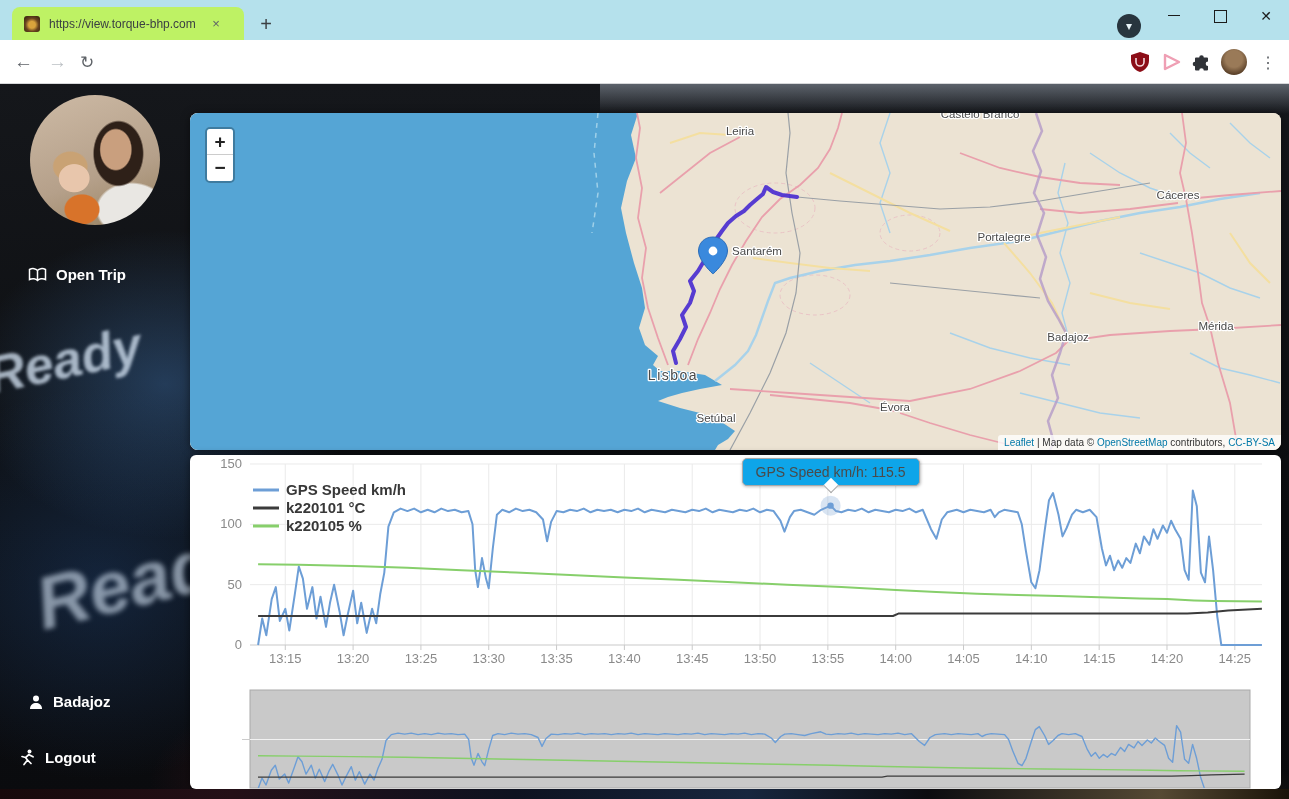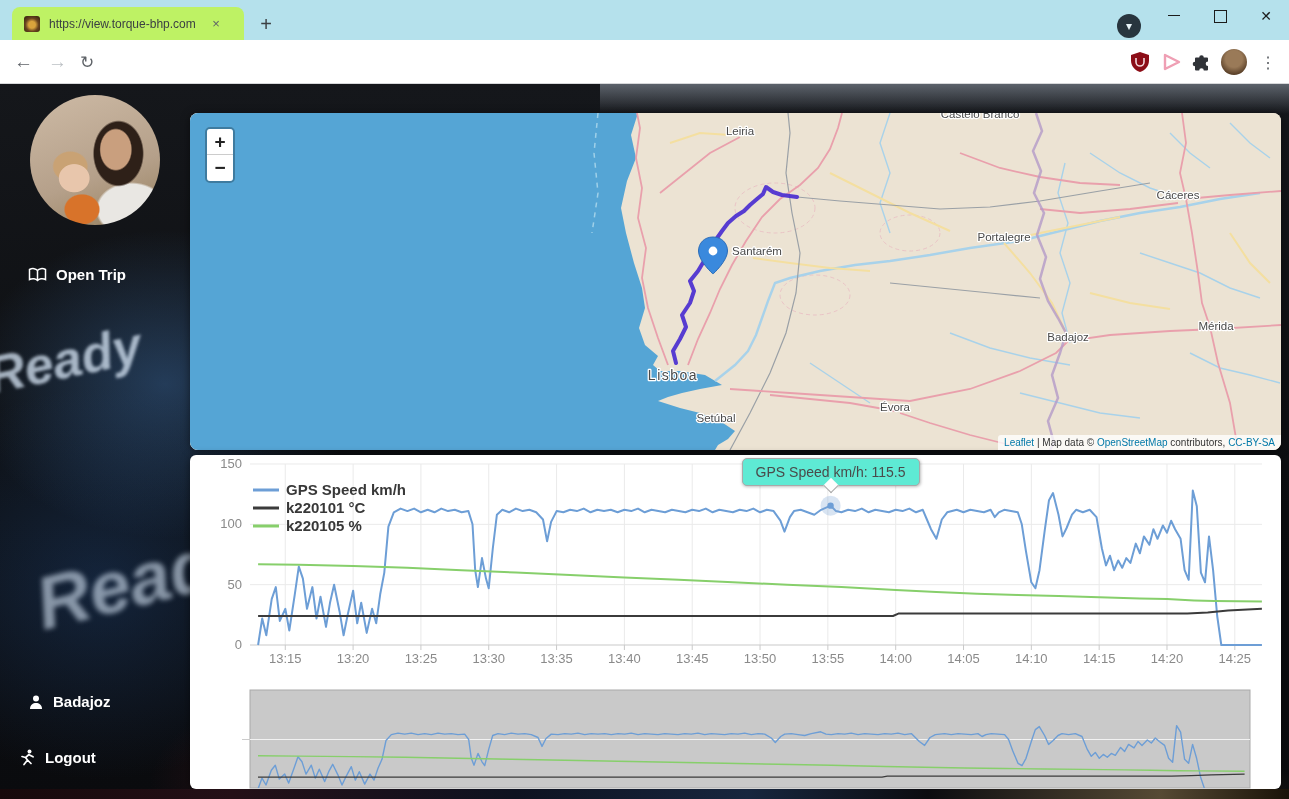--- a/index.html
+++ b/index.html
@@ -74,21 +74,21 @@
   .zoombtn.zin{border-bottom:1px solid #ccc;}
   .attrib{position:absolute;right:0;bottom:0;background:rgba(255,255,255,.78);font-size:10px;color:#333;padding:2px 6px;z-index:5;border-top-left-radius:3px;}
   .attrib a{color:#0078a8;text-decoration:none;}
   .city{font-size:11.5px;fill:#4a4a4a;stroke:#fff;stroke-width:2.5px;paint-order:stroke;stroke-linejoin:round;}
   .city.major{font-size:14px;letter-spacing:1.5px;}
 
   
   .chart-panel{position:absolute;left:190px;top:371px;width:1091px;height:334px;border-radius:6px;background:#fff;box-shadow:0 1px 8px rgba(0,0,0,.5);}
   .tick{font-size:13px;fill:#8a8a8a;}
   .legend-t{font-size:15px;font-weight:600;fill:#383838;}
-  .tooltip{position:absolute;top:3px;transform:translateX(-50%);background:#5eead4;border:1px solid #a9a9a9;border-radius:5px;padding:5px 13px;font-size:14px;color:#4a4a4a;box-shadow:0 1px 3px rgba(0,0,0,.25);white-space:nowrap;z-index:6;}
+  .tooltip{position:absolute;top:3px;transform:translateX(-50%);background:#0ea5e9;border:1px solid #a9a9a9;border-radius:5px;padding:5px 13px;font-size:14px;color:#4a4a4a;box-shadow:0 1px 3px rgba(0,0,0,.25);white-space:nowrap;z-index:6;}
   .tooltip::after{content:"";position:absolute;left:50%;bottom:-6px;width:10px;height:10px;background:#fdfdfd;border-right:1px solid #a9a9a9;border-bottom:1px solid #a9a9a9;transform:translateX(-50%) rotate(45deg);}
   .bottom-strip{position:absolute;left:0px;top:705px;width:1289px;height:10px;background:linear-gradient(90deg,#17090b,#241017 18%,#0e1220 40%,#17263e 58%,#0c0c10 72%,#564a34 90%,#191208);}
 </style>
 </head>
 <body>
 
 <div class="screen">
 
   <div class="titlebar">
     <div class="tab">

